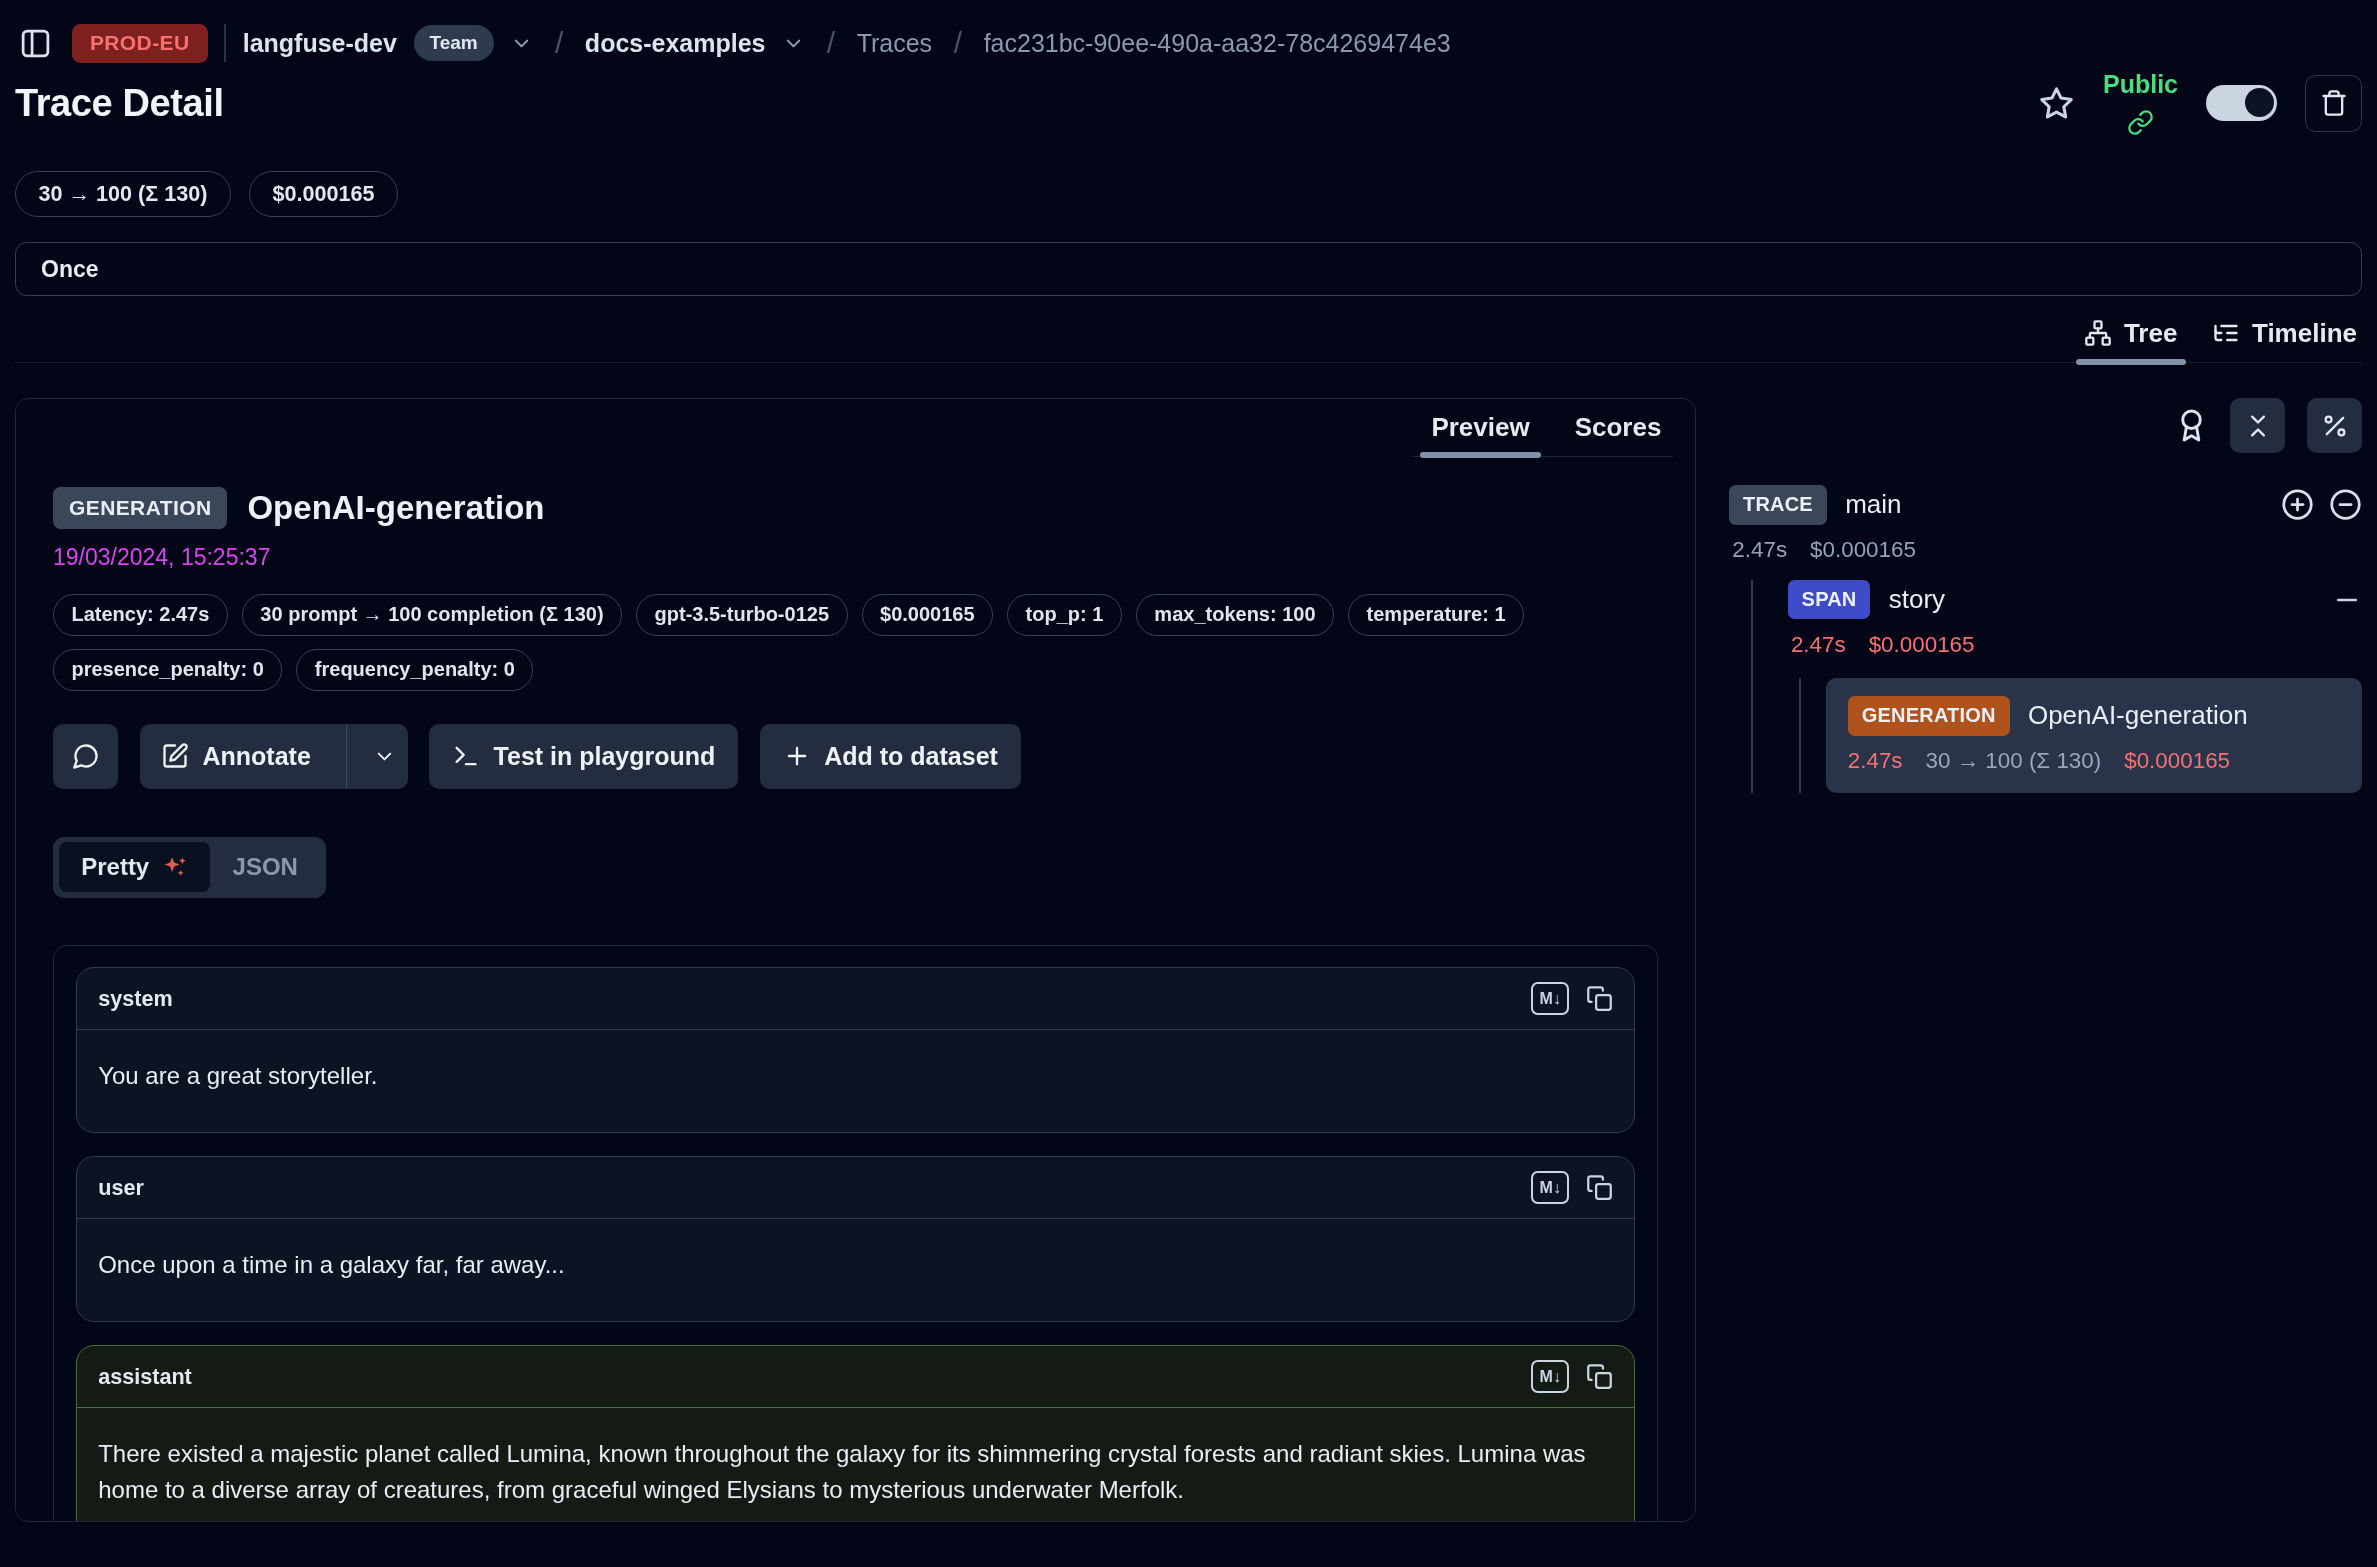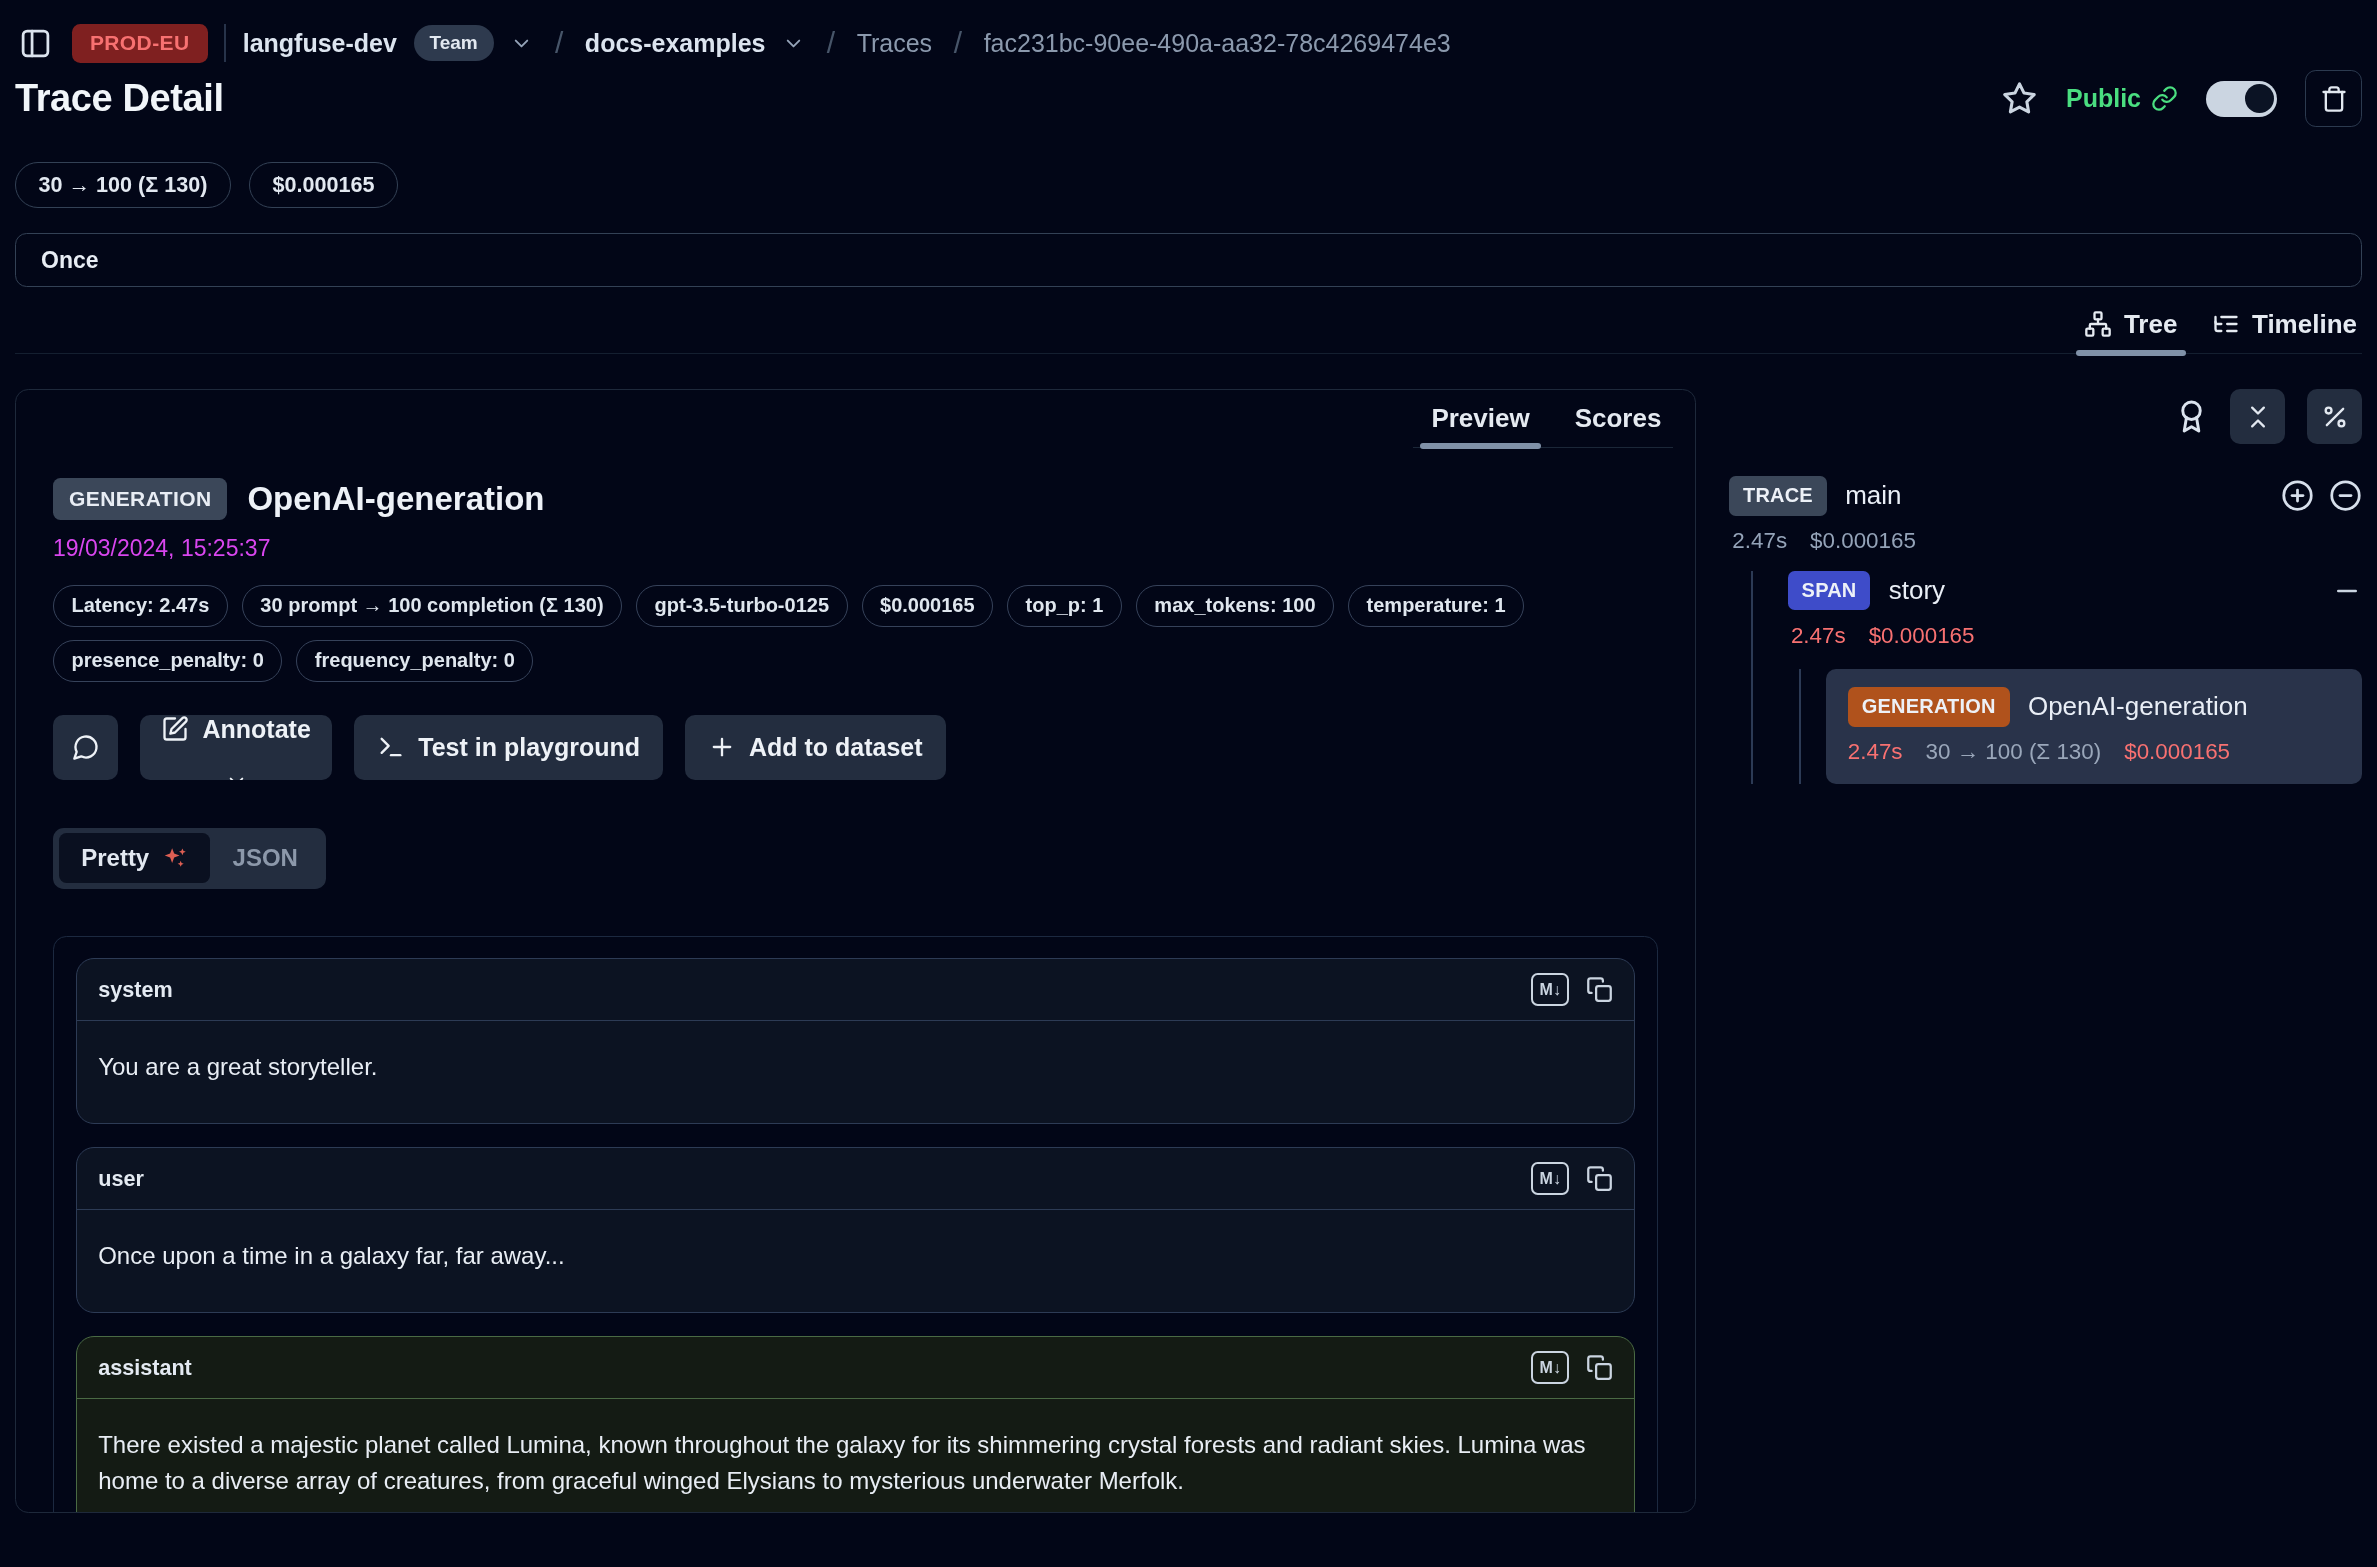--- a/index.html
+++ b/index.html
@@ -31,21 +31,21 @@
   .crumb-muted { font-size: 25px; color: #8b99ad; }
   .crumb-project { font-size: 25px; font-weight: 600; color: #dce4ef; }
 
   
   .title-row { margin-top: 7px; display: flex; align-items: center; }
   .page-title { font-size: 38px; font-weight: 700; color: #f1f5f9; letter-spacing: -0.4px; }
   .title-actions { margin-left: auto; display: flex; align-items: center; gap: 28px; }
   .star-btn { background: none; border: none; color: #cbd5e1; cursor: pointer; }
   .star-btn svg { width: 37px; height: 37px; }
   .public-link { display: flex; align-items: center; gap: 10px; color: #4ade80;
-    font-size: 25px; font-weight: 700; cursor: pointer; }
+    font-size: 25px; font-weight: 700; cursor: pointer; flex-direction: column; }
   .public-link svg { width: 27px; height: 27px; }
   .toggle { width: 71px; height: 36px; border-radius: 830px; background: #cbd5e1; position: relative; cursor: pointer; }
   .toggle .knob { position: absolute; top: 3.3px; right: 3.3px; width: 29px; height: 29px;
     border-radius: 50%; background: #0b1324; }
   .trash-btn { width: 57px; height: 57px; border-radius: 10.8px; border: 1.7px solid #2c3a4f;
     background: none; color: #e2e8f0; display: flex; align-items: center; justify-content: center; cursor: pointer; }
   .trash-btn svg { width: 28px; height: 28px; }
 
   
   .trace-badges { margin-top: 35px; display: flex; gap: 18.3px; }
@@ -87,21 +87,21 @@
   .param-row { display: flex; flex-wrap: wrap; gap: 14px; }
   .param-badge { font-size: 20px; font-weight: 700; color: #dfe6ee; border: 1.7px solid #36425a;
     border-radius: 830px; padding: 8.3px 17.5px; white-space: nowrap; }
 
   .actions { margin-top: 33px; display: flex; align-items: center; gap: 21.6px; }
   .act-btn { background: #232d3f; border: none; border-radius: 10px; height: 65px; color: #eef2f7;
     font-size: 25px; font-weight: 600; display: flex; align-items: center; gap: 13.3px;
     padding: 0 23px; cursor: pointer; font-family: inherit; }
   .act-btn svg { width: 28px; height: 28px; }
   .icon-only { width: 65px; padding: 0; justify-content: center; }
-  .split { padding: 0; overflow: hidden; flex-direction: column; }
+  .split { padding: 0; overflow: hidden; }
   .split .split-main { display: flex; align-items: center; gap: 13.3px; padding: 0 21.6px; height: 100%; }
   .split .split-sep { width: 1.7px; height: 100%; background: #3a4961; }
   .split .split-chev { width: 47px; height: 100%; display: flex; align-items: center; justify-content: center; }
   .split .split-chev svg { width: 23px; height: 23px; }
 
   .segmented { margin-top: 48px; display: inline-flex; background: #232d3f; border-radius: 10.8px; padding: 5.8px; }
   .seg-item { font-size: 24px; font-weight: 600; border-radius: 7.5px; padding: 10.8px 22.4px;
     display: flex; align-items: center; gap: 11.6px; cursor: pointer; color: #8c98aa; }
   .seg-item.active { background: #0a1020; color: #e2e8f0; }
   .seg-item svg { width: 27px; height: 27px; }

